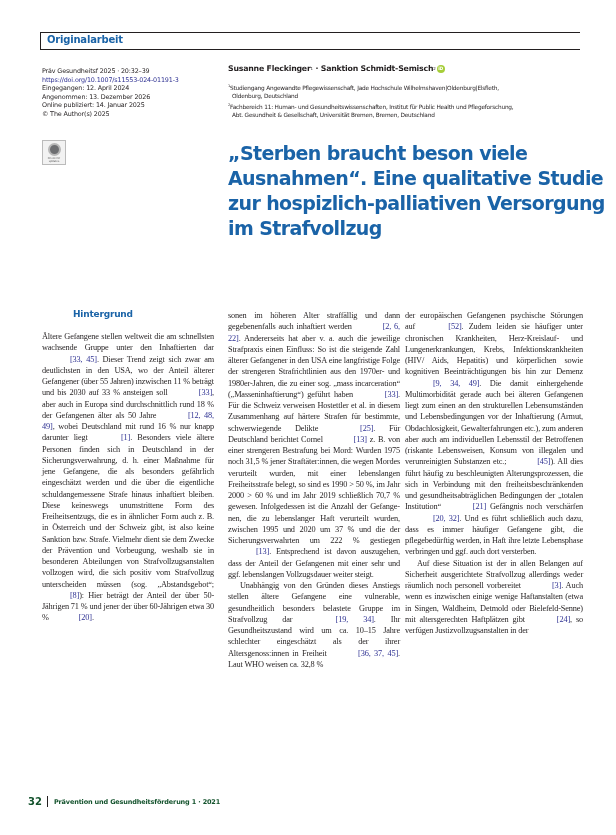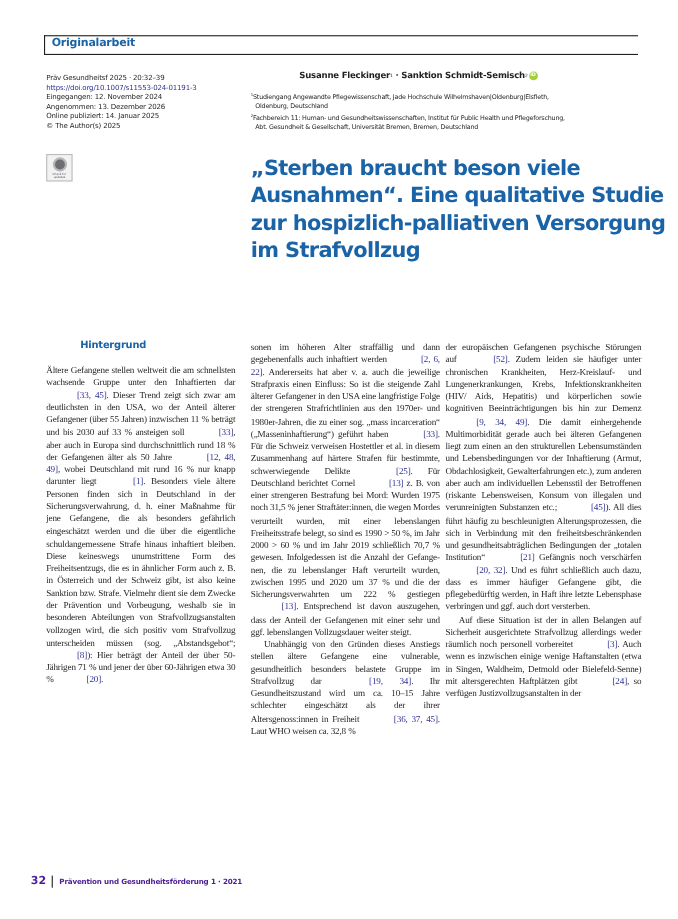--- a/index.html
+++ b/index.html
@@ -31,21 +31,21 @@
     }
     .crossmark .circ {
       width: 13px; height: 13px; border-radius: 50%; margin-top: 2px;
       background: #6d6e71; border: 2px solid #b7b7b7;
     }
     .crossmark .lbl { font-family: "DejaVu Sans", sans-serif; font-size: 2.6px; color: #555; line-height: 3px; text-align: center; margin-top: 1px; }
 
     .authors {
       position: absolute; left: 228px; top: 64px;
       font-family: "DejaVu Sans", sans-serif; font-weight: bold; font-size: 7.8px; color: #231f20;
-      letter-spacing: -0.2px; display: flex; align-items: center; margin-left: 44px;
+      letter-spacing: -0.2px; display: flex; align-items: center;
     }
     .authors sup { font-size: 4px; vertical-align: 4px; font-weight: normal; }
     .orcid {
       display: inline-block; width: 8px; height: 8px; border-radius: 50%; background: #a6ce39;
       color: #fff; font-size: 4.5px; line-height: 8px; text-align: center; margin-left: 1px;
     }
     .affil {
       position: absolute; left: 228px; width: 380px;
       font-family: "DejaVu Sans", sans-serif; font-size: 5.8px; line-height: 8.2px; color: #231f20;
       letter-spacing: -0.2px;
@@ -71,37 +71,37 @@
       font-family: "DejaVu Sans", sans-serif; font-weight: bold; font-size: 9px; color: #1a63a7;
       line-height: 11px; margin-bottom: 11px; margin-top: 0; letter-spacing: -0.2px;
     }
     .col1 h2 { margin-top: 0; margin-left: 31px; }
     .col p { margin: 0; }
     .col p.indent { text-indent: 12px; }
     .col .ref { color: #2e3192; margin-left: 28px; }
 
     .footer {
       position: absolute; left: 28px; top: 796px; display: flex; align-items: center;
-      font-family: "DejaVu Sans", sans-serif; color: #4c1d95;
+      font-family: "DejaVu Sans", sans-serif; color: #14532d;
     }
     .footer .pg { font-weight: bold; font-size: 10px; }
     .footer .sep { width: 1px; height: 11px; background: #231f20; margin: 0 6px 0 5px; }
     .footer .jr { font-weight: bold; font-size: 6.5px; letter-spacing: -0.15px; }
   </style>
 </head>
 <body>
 
 <div class="section-bar">
   <span>Originalarbeit</span>
 </div>
 
 <div class="meta">
   <div>Präv Gesundheitsf 2025 · 20:32–39</div>
   <div class="doi">https://doi.org/10.1007/s11553-024-01191-3</div>
-  <div>Eingegangen: 12. November 2024</div>
+  <div>Eingegangen: 12. April 2024</div>
   <div>Angenommen: 13. Dezember 2026</div>
   <div>Online publiziert: 14. Januar 2025</div>
   <div>© The Author(s) 2025</div>
 </div>
 
 <div class="crossmark">
   <div class="circ"></div>
   <div class="lbl">Check for updates</div>
 </div>
 

